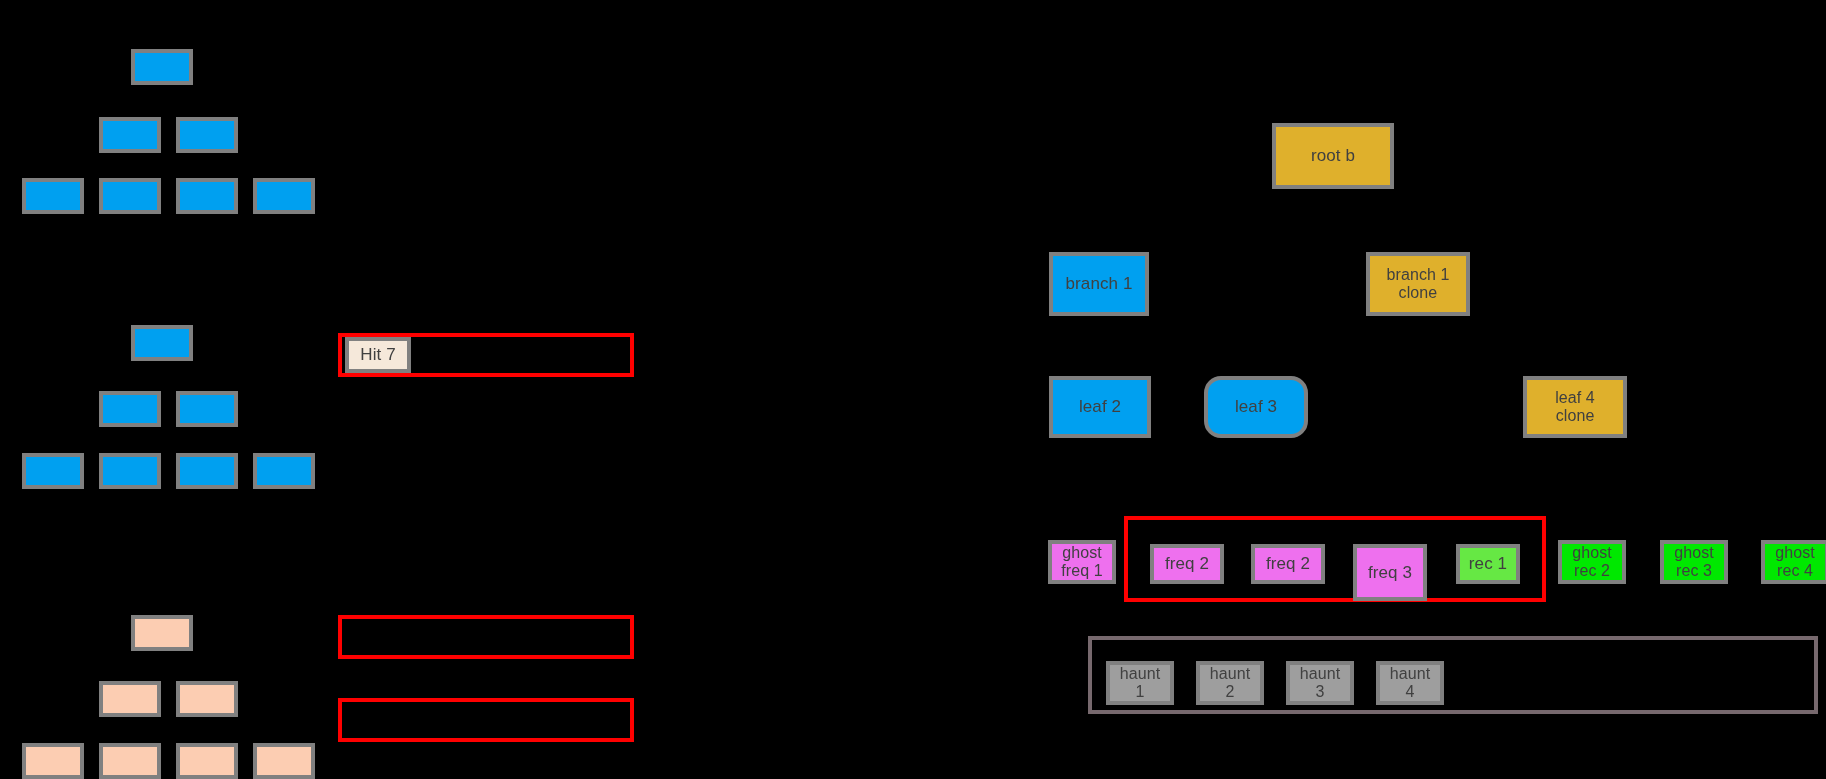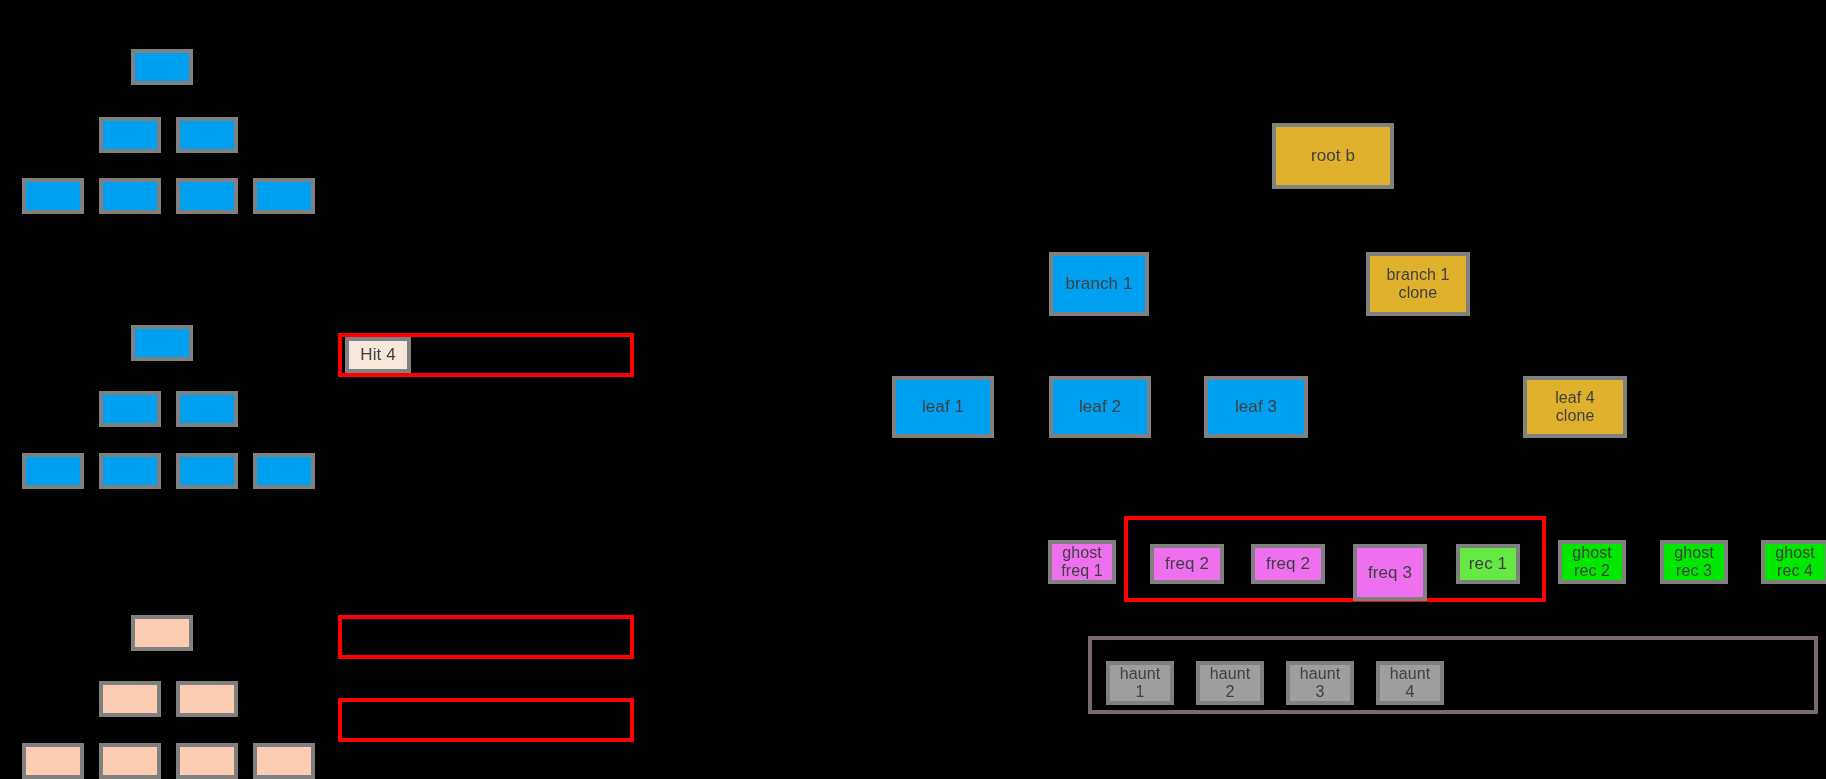--- a/index.html
+++ b/index.html
@@ -164,23 +164,22 @@
     <div class="node peach" style="left: 99px; top: 681px; width: 62px; height: 36px;"></div>
     <div class="node peach" style="left: 176px; top: 681px; width: 62px; height: 36px;"></div>
     <div class="node peach" style="left: 22px; top: 743px; width: 62px; height: 36px;"></div>
     <div class="node peach" style="left: 99px; top: 743px; width: 62px; height: 36px;"></div>
     <div class="node peach" style="left: 176px; top: 743px; width: 62px; height: 36px;"></div>
     <div class="node peach" style="left: 253px; top: 743px; width: 62px; height: 36px;"></div>
     <div class="node gold" style="left: 1272px; top: 123px; width: 122px; height: 66px;"><span>root b</span></div>
     <div class="node blue" style="left: 1049px; top: 252px; width: 100px; height: 64px;"><span>branch 1</span></div>
     <div class="node gold small" style="left: 1366px; top: 252px; width: 104px; height: 64px;"><span>branch 1
 clone</span></div>
-    <div class="node blue" style="left: 892px; top: 376px; width: 102px; height: 62px;"><span>leaf 1</span></div>
     <div class="node blue" style="left: 1049px; top: 376px; width: 102px; height: 62px;"><span>leaf 2</span></div>
-    <div class="node blue" style="left: 1204px; top: 376px; width: 104px; height: 62px;"><span>leaf 3</span></div>
+    <div class="node blue" style="left: 1204px; top: 376px; width: 104px; height: 62px; border-radius: 17px;"><span>leaf 3</span></div>
     <div class="node gold small" style="left: 1523px; top: 376px; width: 104px; height: 62px;"><span>leaf 4
 clone</span></div>
     <div class="node violet small" style="left: 1048px; top: 540px; width: 68px; height: 44px;"><span>ghost
 freq 1</span></div>
     <div class="node violet" style="left: 1150px; top: 544px; width: 74px; height: 40px;"><span>freq 2</span></div>
     <div class="node violet" style="left: 1251px; top: 544px; width: 74px; height: 40px;"><span>freq 2</span></div>
     <div class="node violet" style="left: 1353px; top: 544px; width: 74px; height: 57px;"><span>freq 3</span></div>
     <div class="node ltgreen" style="left: 1456px; top: 544px; width: 64px; height: 40px;"><span>rec 1</span></div>
     <div class="node green small" style="left: 1558px; top: 540px; width: 68px; height: 44px;"><span>ghost
 rec 2</span></div>
@@ -189,14 +188,14 @@
     <div class="node green small" style="left: 1761px; top: 540px; width: 68px; height: 44px;"><span>ghost
 rec 4</span></div>
     <div class="node gray small" style="left: 1106px; top: 661px; width: 68px; height: 44px;"><span>haunt
 1</span></div>
     <div class="node gray small" style="left: 1196px; top: 661px; width: 68px; height: 44px;"><span>haunt
 2</span></div>
     <div class="node gray small" style="left: 1286px; top: 661px; width: 68px; height: 44px;"><span>haunt
 3</span></div>
     <div class="node gray small" style="left: 1376px; top: 661px; width: 68px; height: 44px;"><span>haunt
 4</span></div>
-    <div class="node linen" style="left: 345px; top: 337px; width: 66px; height: 36px;"><span>Hit 4</span></div>
+    <div class="node linen" style="left: 345px; top: 337px; width: 66px; height: 36px;"><span>Hit 7</span></div>
   </div>
 
 </body></html>

